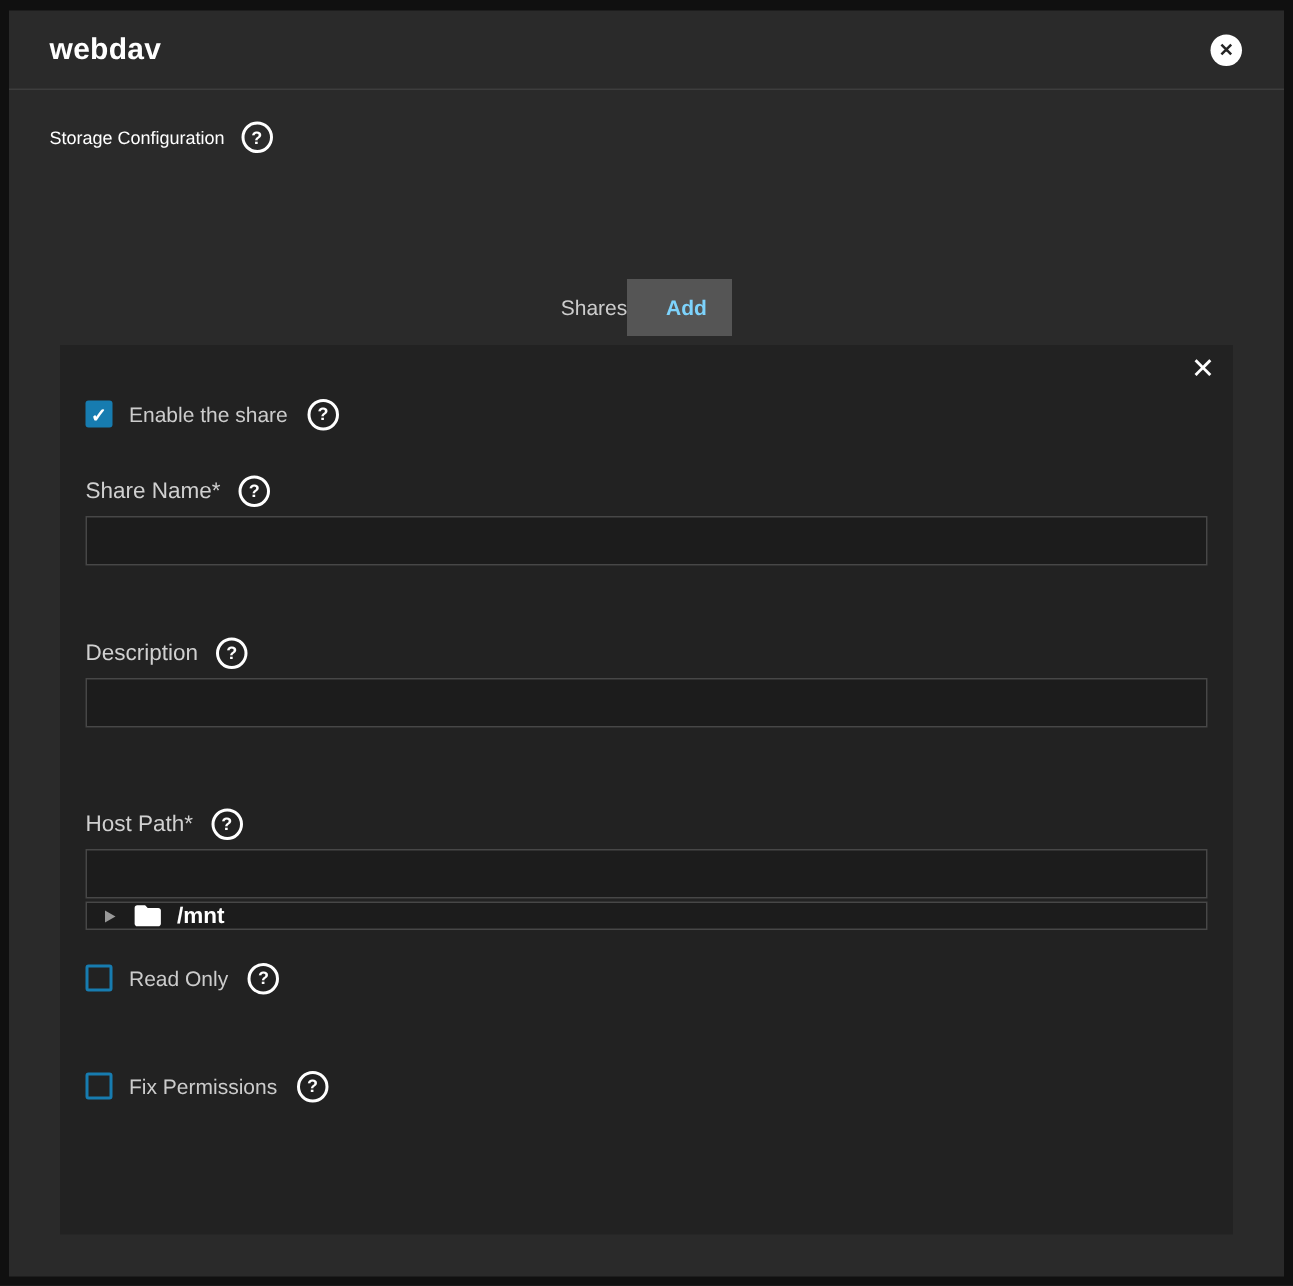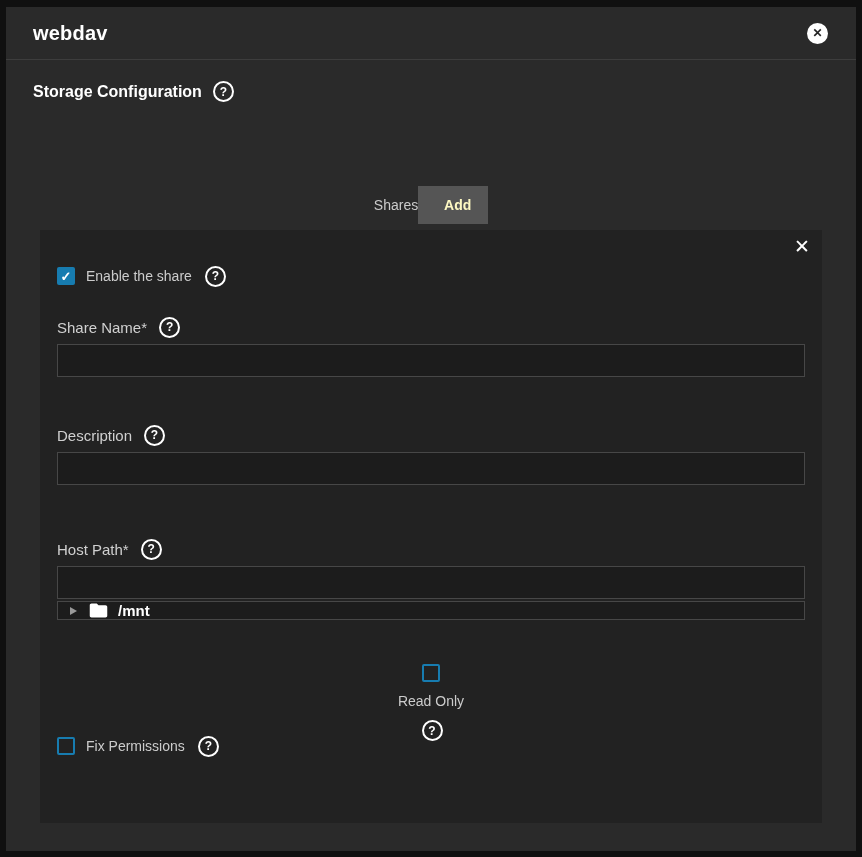--- a/index.html
+++ b/index.html
@@ -33,58 +33,58 @@
     display:flex; align-items:center; justify-content:center;
     font-size:12px; font-weight:700; line-height:1;
     cursor:pointer;
   }
   
   .dialog-body { padding:0 34px; }
   .section-title-row {
     margin:21px 0 0 -7px;
     display:flex; align-items:center; gap:11px; height:21px;
   }
-  .section-title { font-size:16px; font-weight:700; color:#ffffff; }
+  .section-title { font-size:12px; font-weight:400; color:#ffffff; }
   .help-icon {
     width:17px; height:17px;
     border:2px solid #ffffff; border-radius:50%;
     color:#ffffff; font-size:12px; font-weight:700; line-height:1;
     display:inline-flex; align-items:center; justify-content:center;
     box-sizing:content-box; flex:0 0 auto;
     cursor:pointer;
   }
   .shares-row {
     margin-top:84px; height:38px;
     display:flex; align-items:center; justify-content:center;
   }
   .shares-label { font-size:14px; color:#cccccc; }
   .add-btn {
     width:70px; height:38px;
-    background:#555555; color:#fef9c3;
+    background:#555555; color:#7dd3fc;
     border:none; border-radius:0;
     font-family:inherit; font-size:14px; font-weight:700;
     cursor:pointer;
     padding-left:15px;
   }
   
   .share-card {
     margin-top:6px; height:593px;
     background:#222222;
     position:relative;
     padding:0 17px;
     display:flex; flex-direction:column;
   }
   .card-close {
     position:absolute; top:7px; right:12px;
     color:#ffffff; font-size:19px; line-height:1;
     cursor:pointer;
   }
   .checkbox-row { display:flex; align-items:center; gap:11px; height:20px; }
   .checkbox-row.enable { margin-top:36px; }
-  .checkbox-row.readonly { margin-top:44px;flex-direction:column; }
+  .checkbox-row.readonly { margin-top:22px; }
   .checkbox-row.fixperm { margin-top:52px; }
   .checkbox {
     width:18px; height:18px; border-radius:2px; flex:0 0 auto;
     border:2px solid #177cb0;
     display:flex; align-items:center; justify-content:center;
     cursor:pointer;
   }
   .checkbox.checked { border:none; background:#177cb0; }
   .checkbox .check { display:none; }
   .checkbox.checked .check {

